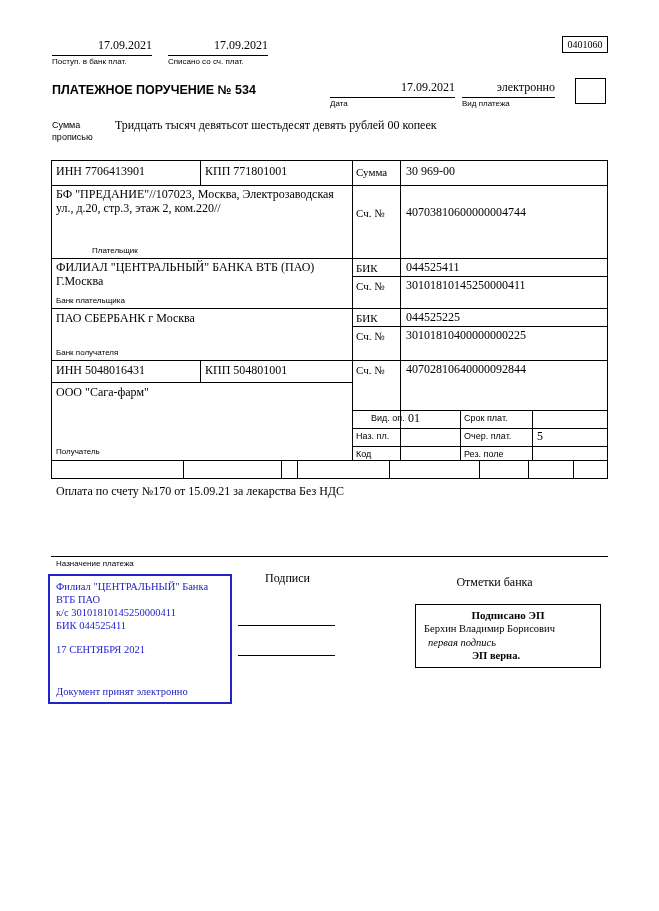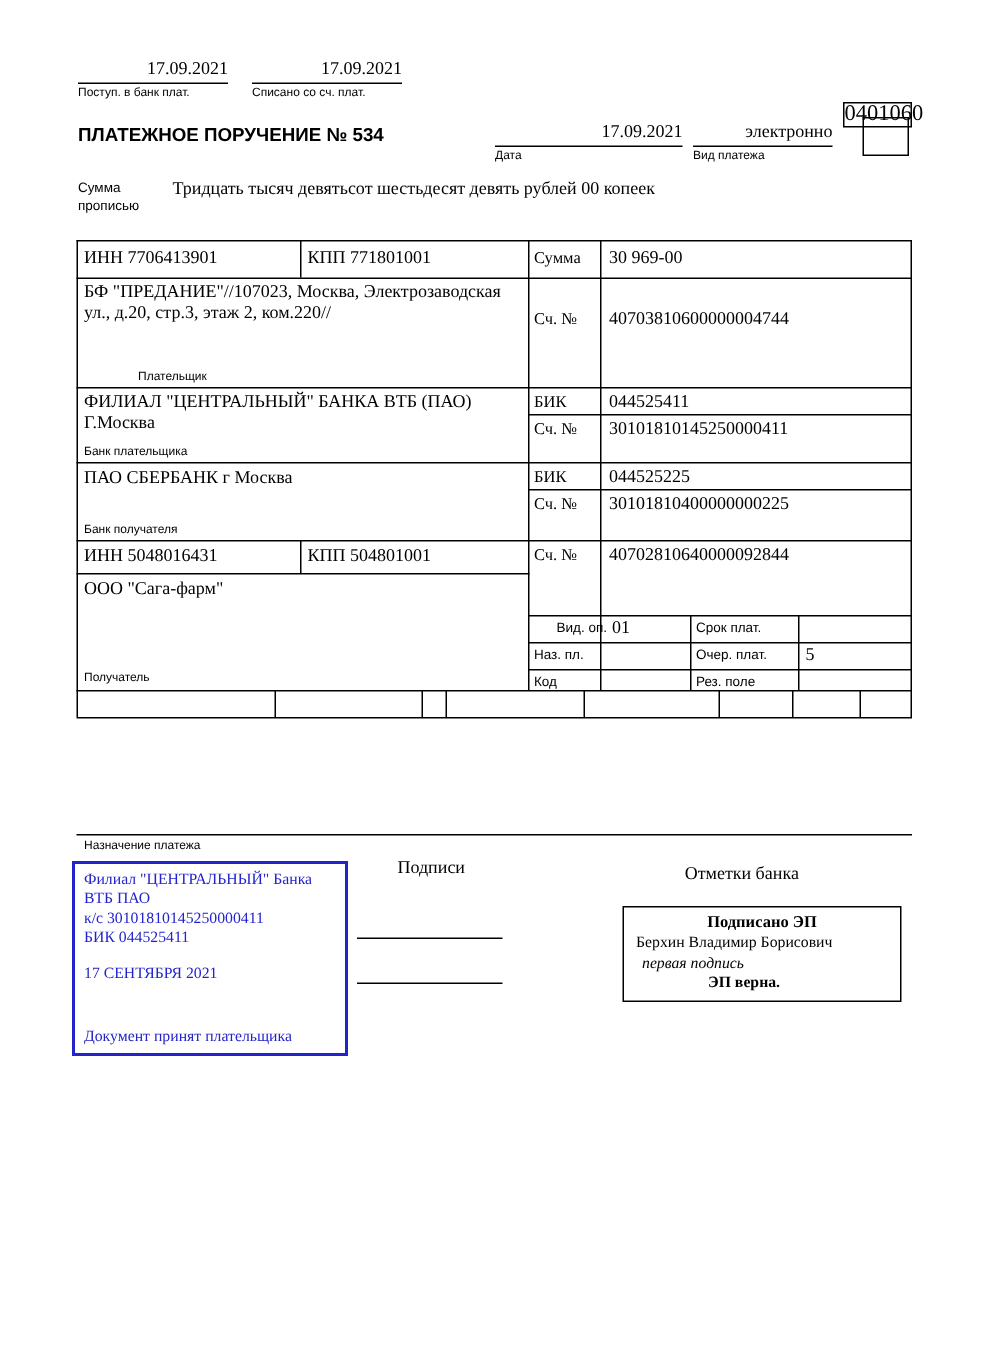--- a/index.html
+++ b/index.html
@@ -37,21 +37,21 @@
 
   <div class="abs" style="left:52px; top:38px; width:100px;">
     <div class="date-underline">17.09.2021</div>
     <div class="lbl8" style="margin-top:2px;">Поступ. в банк плат.</div>
   </div>
   <div class="abs" style="left:168px; top:38px; width:100px;">
     <div class="date-underline">17.09.2021</div>
     <div class="lbl8" style="margin-top:2px;">Списано со сч. плат.</div>
   </div>
 
-  <div class="box center" style="left:562px; top:36px; width:46px; height:17px; font-size:15px; line-height:15px;margin-top:32px;">
+  <div class="box center" style="left:562px; top:36px; width:46px; height:17px; font-size:10px; line-height:15px;">
     <span>0401060</span>
   </div>
 
   <div class="abs sans bold" style="left:52px; top:83px; font-size:12.5px;">ПЛАТЕЖНОЕ ПОРУЧЕНИЕ № 534</div>
   <div class="abs" style="left:330px; top:80px; width:125px;">
     <div class="date-underline">17.09.2021</div>
     <div class="lbl8" style="margin-top:2px;">Дата</div>
   </div>
   <div class="abs" style="left:462px; top:80px; width:93px;">
     <div class="date-underline">электронно</div>
@@ -135,34 +135,35 @@
   <div class="abs lbl9" style="left:356px; top:432px;">Наз. пл.</div>
   <div class="abs v12" style="left:408px; top:430px;"></div>
   <div class="abs lbl9" style="left:464px; top:432px;">Очер. плат.</div>
   <div class="abs v12" style="left:537px; top:430px;">5</div>
 
   <div class="abs lbl9" style="left:356px; top:450px;">Код</div>
   <div class="abs v12" style="left:408px; top:448px;"></div>
   <div class="abs lbl9" style="left:464px; top:450px;">Рез. поле</div>
   <div class="abs v12" style="left:537px; top:448px;"></div>
 
+  <div class="abs v12" style="left:56px; top:485px; width:540px;">Оплата по счету №170 от 15.09.21 за лекарства Без НДС</div>
   <div class="hline" style="left:51px; top:556px; width:557px;"></div>
   <div class="abs lbl8" style="left:56px; top:560px;">Назначение платежа</div>
 
   <div class="abs v12 center" style="left:240px; top:572px; width:95px;">Подписи</div>
   <div class="abs v12 center" style="left:437px; top:576px; width:115px;">Отметки банка</div>
 
   <div class="stamp" style="left:48px; top:574px; width:184px; height:130px;">
     <div>Филиал "ЦЕНТРАЛЬНЫЙ" Банка</div>
     <div>ВТБ ПАО</div>
     <div>к/с 30101810145250000411</div>
     <div>БИК 044525411</div>
     <div class="gap"></div>
     <div>17 СЕНТЯБРЯ 2021</div>
-    <div class="push">Документ принят плательщика</div>
+    <div class="push">Документ принят электронно</div>
   </div>
 
   <div class="hline" style="left:238px; top:625px; width:97px;"></div>
   <div class="hline" style="left:238px; top:655px; width:97px;"></div>
 
   <div class="ep-box" style="left:415px; top:604px; width:186px; height:64px;">
     <div class="bold center" style="font-size:11px;">Подписано ЭП</div>
     <div>Берхин Владимир Борисович</div>
     <div class="italic" style="margin-left:4px;">первая подпись</div>
     <div class="bold" style="margin-left:48px; margin-top:-14px; padding-top:13px;">ЭП верна.</div>

